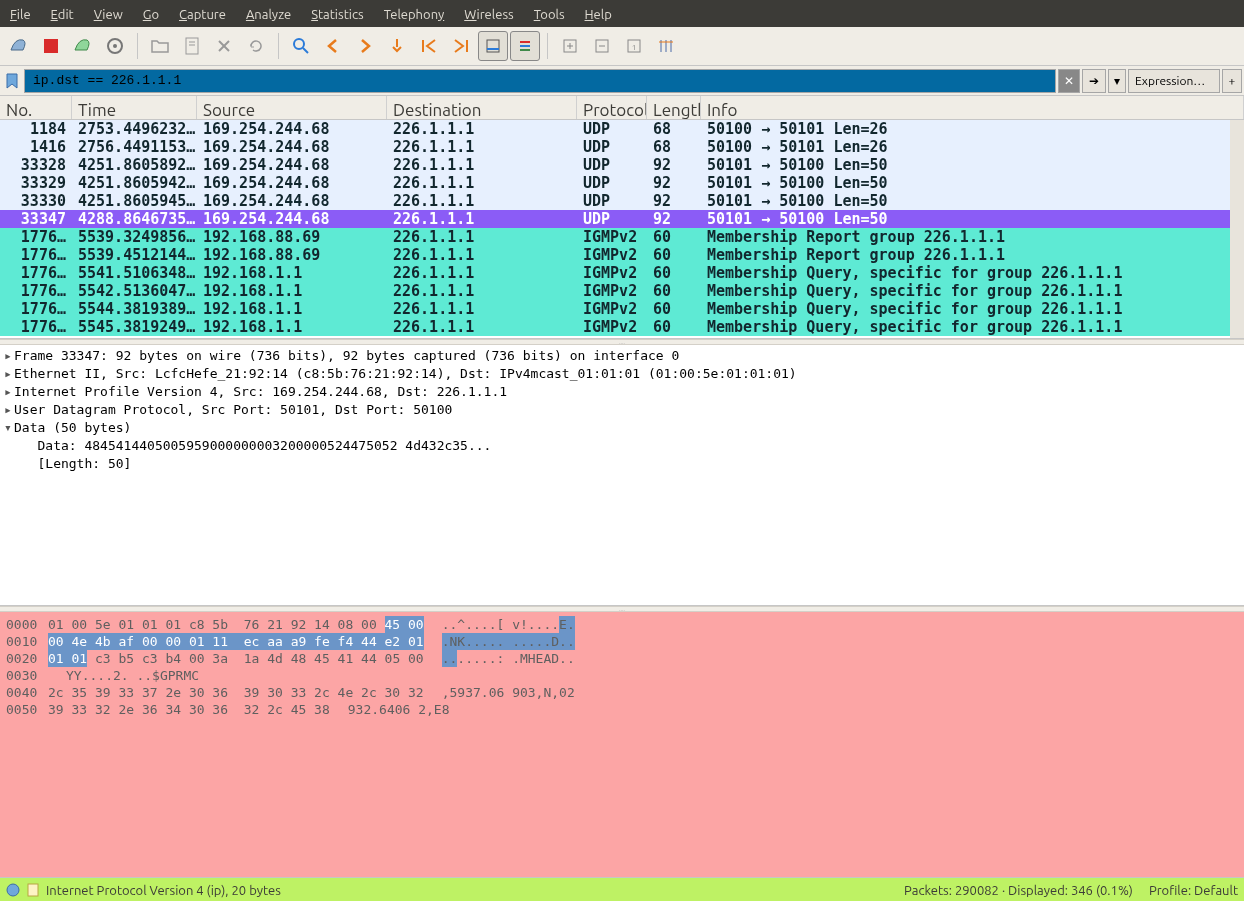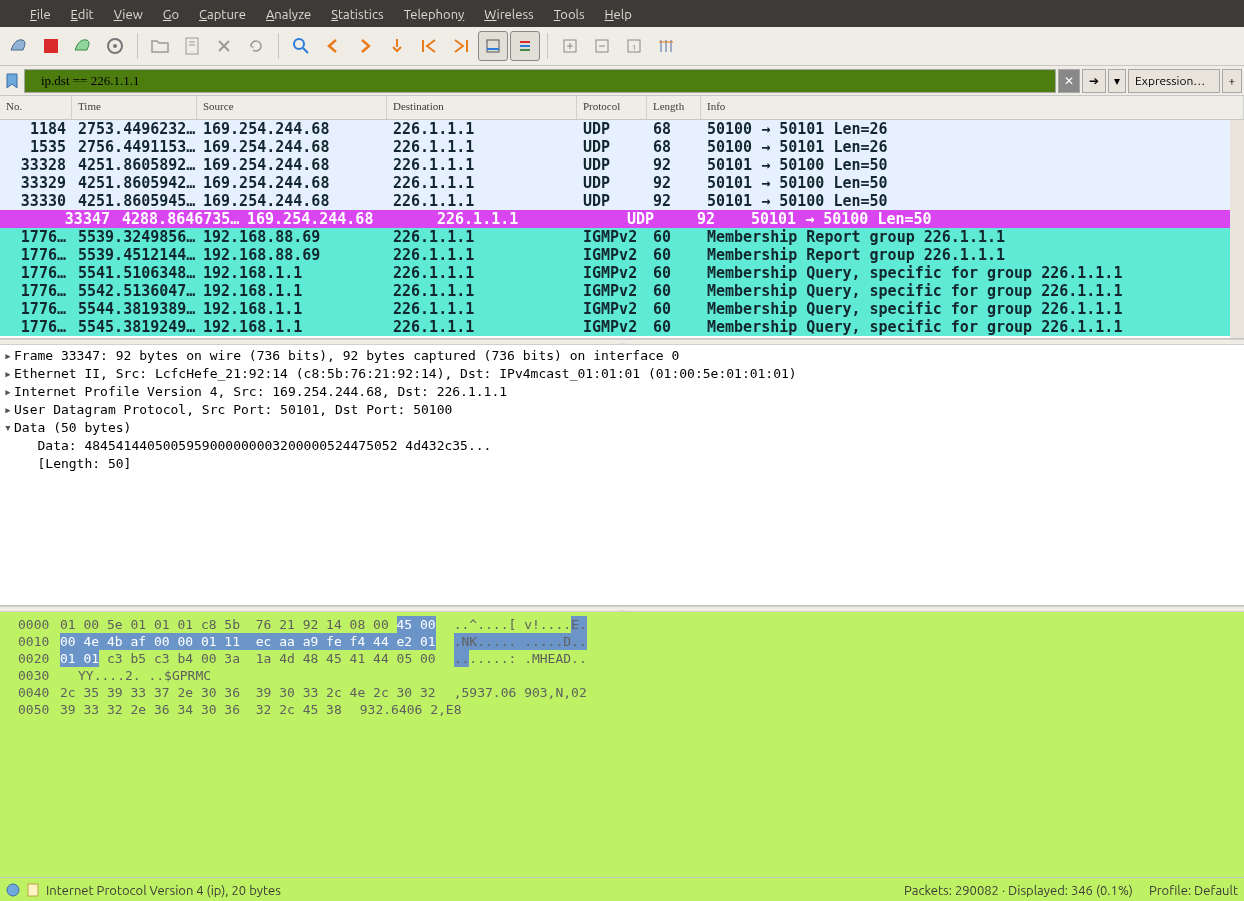--- a/index.html
+++ b/index.html
@@ -1,39 +1,39 @@
 <!DOCTYPE html>
 <html><head>
 <meta charset="utf-8">
 <style>
 * { margin:0; padding:0; box-sizing:border-box; }
 body { font-family:"Ubuntu","DejaVu Sans",sans-serif; font-size:13px; background:#f0f0f0; width:1244px; height:901px; overflow:hidden; display:flex; flex-direction:column; }
-.menubar { background:#3c3b37; color:#dfdbd2; display:flex; align-items:center; height:27px; padding:0 20px; gap:0; }
+.menubar { background:#3c3b37; color:#dfdbd2; display:flex; align-items:center; height:27px; padding:0 0; gap:0; }
 .menubar .item { padding:4px 10px; cursor:pointer; }
 .menubar .item .ul { text-decoration:underline; }
 .toolbar { background:#f0ede6; height:39px; border-bottom:1px solid #c6c6c6; display:flex; align-items:center; padding:0 4px; gap:2px; }
 .tbtn { width:30px; height:30px; display:flex; align-items:center; justify-content:center; border:1px solid transparent; border-radius:3px; cursor:pointer; }
 .sep { width:1px; height:26px; background:#c6c6c6; margin:0 5px; }
 .filterbar { background:#f0ede6; height:30px; display:flex; align-items:center; padding:0 2px; gap:2px; border-bottom:1px solid #c6c6c6; }
-.filterinput { flex:1; background:#4d7c0f; border:1px solid #a6a6a6; height:24px; padding:0 16px; font-family:Liberation Serif, serif; font-size:13px; }
+.filterinput { flex:1; background:#0369a1; border:1px solid #a6a6a6; height:24px; padding:0 8px; font-family:Liberation Mono, monospace; font-size:13px; }
 .fbtn { height:24px; padding:0 6px; border:1px solid #a6a6a6; background:#e8e4dc; display:flex; align-items:center; cursor:pointer; font-size:12px; }
 .packets { flex:0 0 243px; background:#fff; overflow:auto; position:relative; border-bottom:1px solid #c6c6c6; }
 .phead { display:flex; background:#f0ede6; position:sticky; top:0; border-bottom:1px solid #c6c6c6; height:24px; }
-.phead .col { padding:4px 6px; border-right:1px solid #d0d0d0; font-size:11px; color:#3c3b37; white-space:nowrap; overflow:hidden;font-family:Liberation Serif, serif; }
+.phead .col { padding:4px 6px; border-right:1px solid #d0d0d0; font-size:17px; color:#3c3b37; white-space:nowrap; overflow:hidden; }
 .prow { display:flex; font-family:"DejaVu Sans Mono","Liberation Mono",monospace; font-size:15px; height:18px; line-height:18px; white-space:nowrap;font-weight:bold; }
 .prow .col { padding:0 6px; overflow:hidden; }
 .w-no{width:72px;text-align:right;} .w-time{width:125px;} .w-src{width:190px;} .w-dst{width:190px;} .w-proto{width:70px;} .w-len{width:54px;} .w-info{flex:1;}
 .row-blue{background:#e7f0fe;color:#12272e;}
-.row-sel{background:#d946ef;color:#fff;padding-left:44px;}
+.row-sel{background:#8b5cf6;color:#fff;}
 .row-yel{background:#5eead4;color:#12272e;}
 .details { flex:0 0 261px; background:#fff; border-bottom:1px solid #c6c6c6; font-family:"DejaVu Sans Mono","Liberation Mono",monospace; font-size:13px; padding:2px 0; overflow:auto; }
 .drow { display:flex; align-items:flex-start; padding:0 2px; height:18px; line-height:18px; }
 .tri { width:12px; text-align:center; color:#555; cursor:pointer; user-select:none; }
 .dtxt { white-space:pre; }
-.hex { flex:1; background:#bef264; font-family:"DejaVu Sans Mono","Liberation Mono",monospace; font-size:13px; padding:4px 16px; overflow:auto; }
+.hex { flex:1; background:#fca5a5; font-family:"DejaVu Sans Mono","Liberation Mono",monospace; font-size:13px; padding:4px 4px; overflow:auto; }
 .hrow { display:flex; height:17px; line-height:17px; }
 .hoff { width:44px; color:#5f5f5f; text-align:left; padding-left:2px; }
 .hbytes { white-space:pre; color:#5f5f5f; }
 .hsel { background:#6b95c8; color:#fff; }
 .hascii { white-space:pre; color:#5f5f5f; padding-left:18px; }
 .statusbar { height:24px; background:#bef264; border-top:1px solid #c6c6c6; display:flex; align-items:center; padding:0 6px; font-size:13px; color:#3c3b37; gap:8px; }
 .statusbar .left{flex:0 0 auto; display:flex; align-items:center; gap:6px;}
 .statusbar .mid{flex:1;}
 .statusbar .right{display:flex; gap:16px;}
 svg { display:block; }
@@ -209,21 +209,21 @@
       <div class="prow row-blue">
         <div class="col w-no">1184</div>
         <div class="col w-time">2753.4496232…</div>
         <div class="col w-src">169.254.244.68</div>
         <div class="col w-dst">226.1.1.1</div>
         <div class="col w-proto">UDP</div>
         <div class="col w-len">68</div>
         <div class="col w-info">50100 → 50101 Len=26</div>
       </div>
       <div class="prow row-blue">
-        <div class="col w-no">1535</div>
+        <div class="col w-no">1416</div>
         <div class="col w-time">2756.4491153…</div>
         <div class="col w-src">169.254.244.68</div>
         <div class="col w-dst">226.1.1.1</div>
         <div class="col w-proto">UDP</div>
         <div class="col w-len">68</div>
         <div class="col w-info">50100 → 50101 Len=26</div>
       </div>
       <div class="prow row-blue">
         <div class="col w-no">33328</div>
         <div class="col w-time">4251.8605892…</div>

